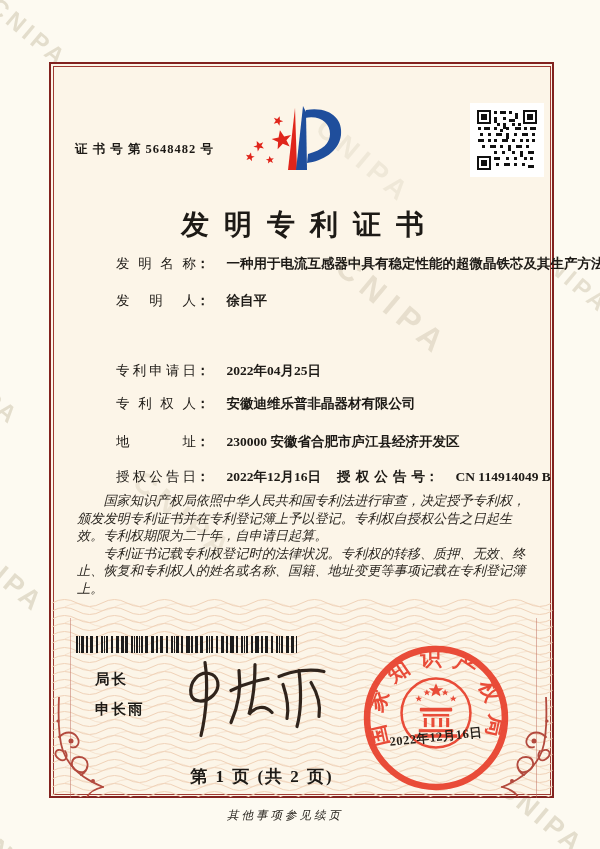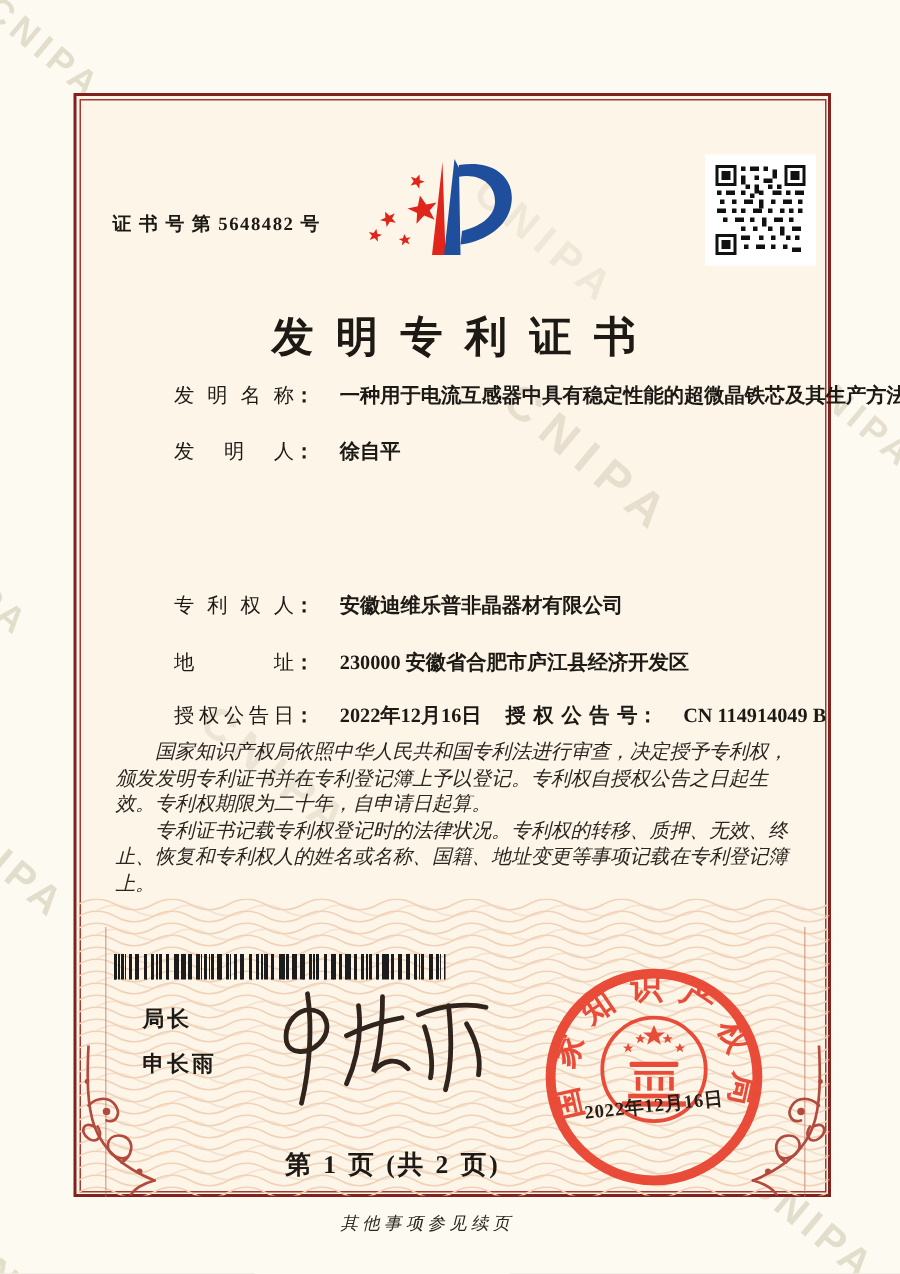--- a/index.html
+++ b/index.html
@@ -244,20 +244,23 @@
   </div>
 
   <div class="title">发明专利证书</div>
 
   <div class="frow fr1">
     <span class="flabel">发明名称</span><span class="fcolon">：</span><span class="fvalue">一种用于电流互感器中具有稳定性能的超微晶铁芯及其生产方法</span>
   </div>
   <div class="frow fr2">
     <span class="flabel">发明人</span><span class="fcolon">：</span><span class="fvalue">徐自平</span>
   </div>
+  <div class="frow fr4">
+    <span class="flabel">专利申请日</span><span class="fcolon">：</span><span class="fvalue">2022年04月25日</span>
+  </div>
   <div class="frow fr5">
     <span class="flabel">专利权人</span><span class="fcolon">：</span><span class="fvalue">安徽迪维乐普非晶器材有限公司</span>
   </div>
   <div class="frow fr6">
     <span class="flabel">地址</span><span class="fcolon">：</span><span class="fvalue">230000 安徽省合肥市庐江县经济开发区</span>
   </div>
   <div class="frow fr7">
     <span class="flabel">授权公告日</span><span class="fcolon">：</span><span class="fvalue">2022年12月16日</span><span class="pair2"><span class="flabel2">授权公告号</span><span class="fcolon">：</span><span class="fvalue">CN 114914049 B</span></span>
   </div>
 

